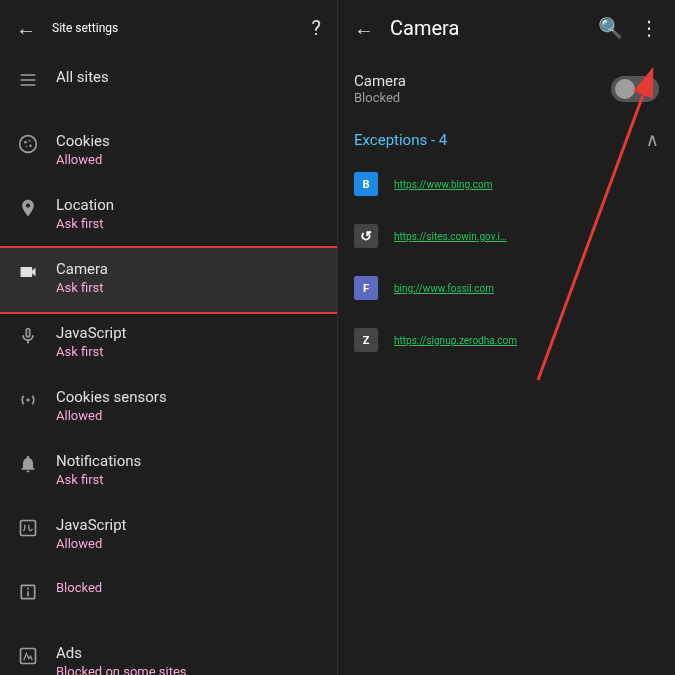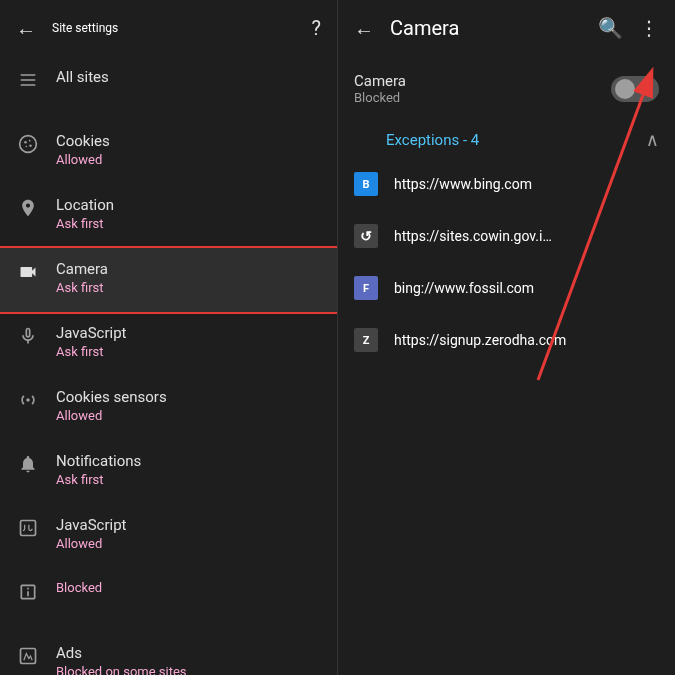--- a/index.html
+++ b/index.html
@@ -177,21 +177,20 @@
     .exceptions-row {
       display: flex;
       align-items: center;
       justify-content: space-between;
       padding: 8px 16px 8px 16px;
     }
 
     .exceptions-label {
       color: #4fc3f7;
       font-size: 15px;
-      margin-left: 32px;
     }
 
     .chevron-icon {
       color: #9e9e9e;
       font-size: 18px;
     }
 
     .exception-item {
       display: flex;
       align-items: center;
@@ -209,25 +208,26 @@
       display: flex;
       align-items: center;
       justify-content: center;
       color: #fff;
       font-size: 11px;
       font-weight: bold;
       flex-shrink: 0;
     }
 
     .exception-url {
-      color: #ffffff;
-      font-size: 14px;
+      color: #22c55e;
+      font-size: 10px;
       white-space: nowrap;
       overflow: hidden;
       text-overflow: ellipsis;
+      text-decoration: underline;
     }
 
     .right-panel-wrapper {
       position: relative;
       width: 337px;
       height: 675px;
     }
 
     svg.arrow-svg {
       position: absolute;

